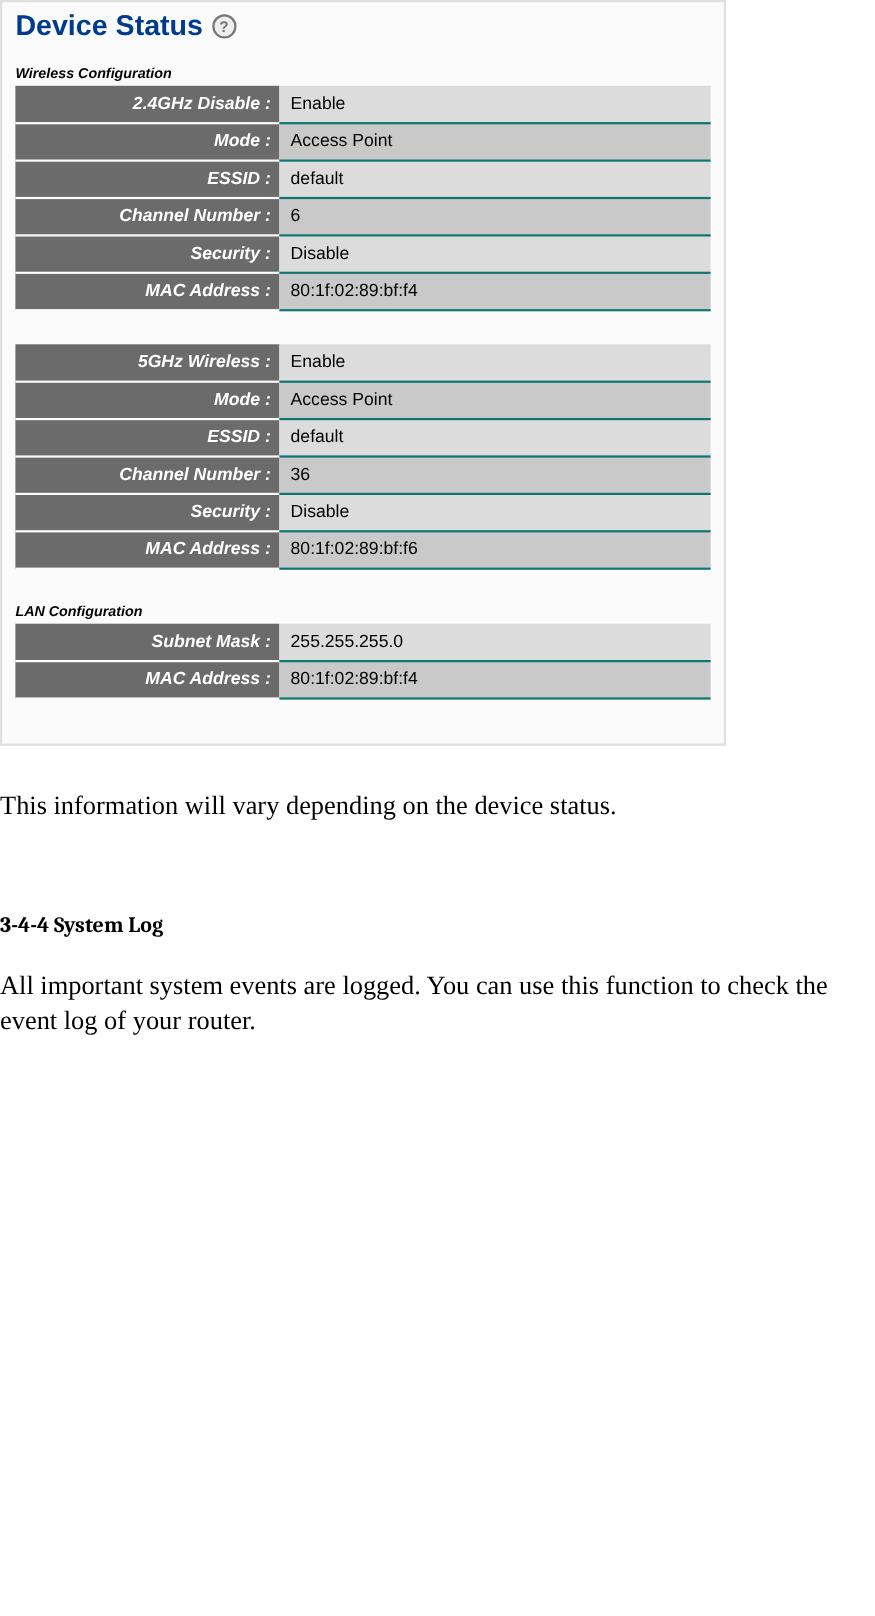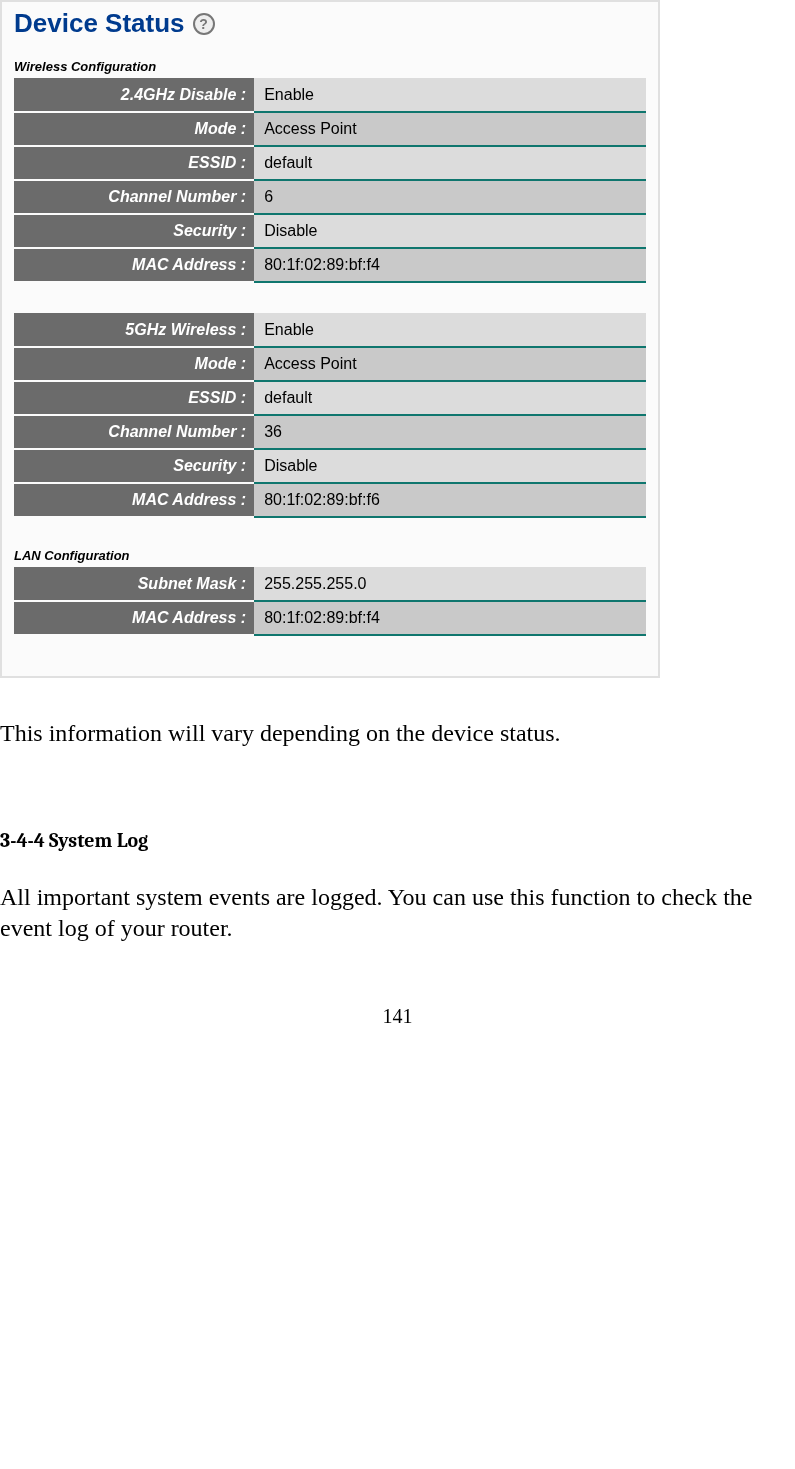--- a/index.html
+++ b/index.html
@@ -104,14 +104,13 @@
     </tbody>
       </table>
   </div>
 
   <p class="doc-text">This information will vary depending on the device status.</p>
 
   <h2 class="doc-heading">3-4-4 System Log</h2>
 
   <p class="doc-text" style="margin-top:20px">All important system events are logged. You can use this function to check the event log of your router.</p>
 
-  <div class="page-number">141</div>
 </div>
 
 </body></html>

